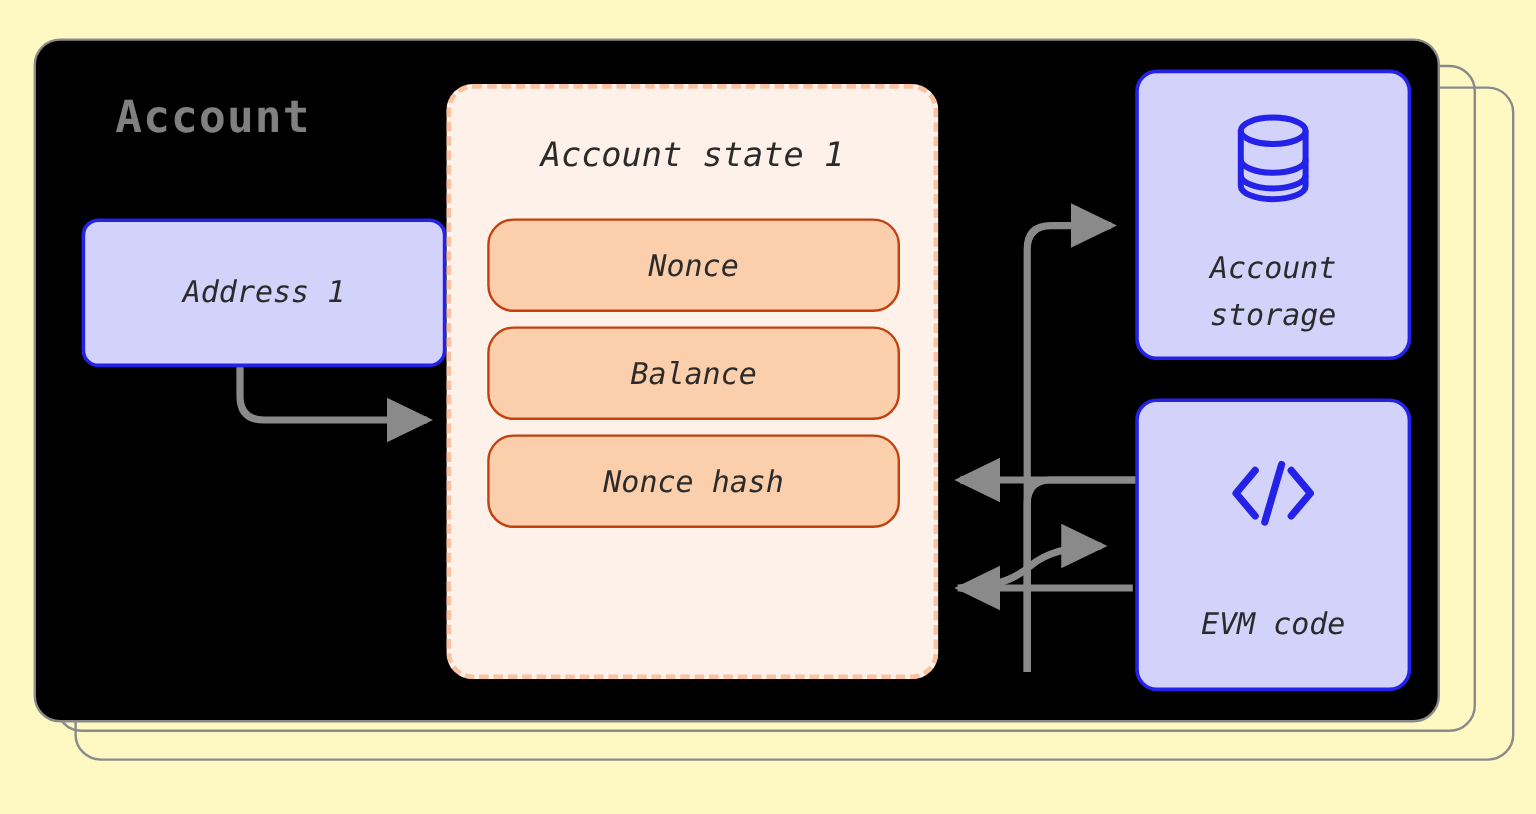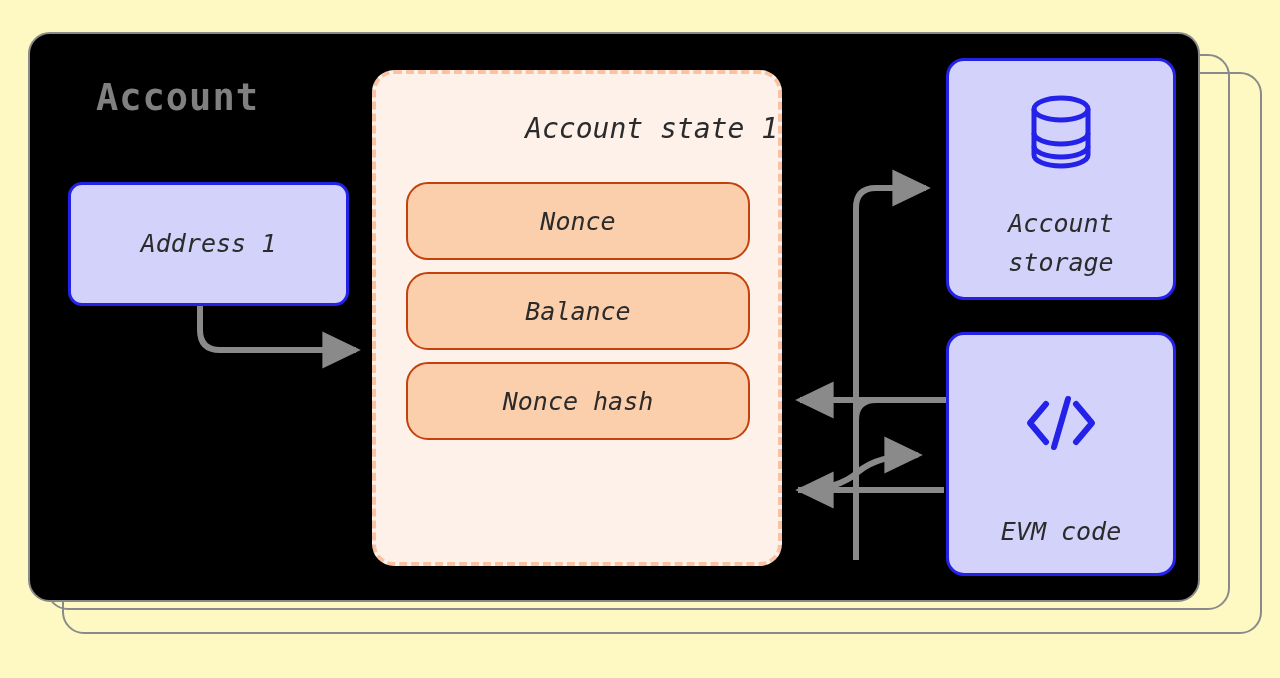--- a/index.html
+++ b/index.html
@@ -55,42 +55,42 @@
     align-items: center;
     justify-content: center;
     color: #2b2b2b;
     font-style: italic;
     font-size: 25px;
   }
 
   .address-box {
     left: 68px;
     top: 182px;
-    width: 281px;
+    width: 304px;
     height: 124px;
   }
 
   .storage-box {
     left: 946px;
     top: 58px;
     width: 230px;
     height: 242px;
     border-radius: 18px;
     justify-content: flex-start;
     padding-top: 34px;
   }
 
   .evmcode-box {
     left: 946px;
     top: 332px;
     width: 230px;
     height: 244px;
     border-radius: 18px;
     justify-content: flex-start;
-    padding-top: 60px;
+    padding-top: 48px;
     font-style: italic;
   }
 
   .box-label {
     text-align: center;
     line-height: 1.55;
     white-space: pre-line;
   }
   .storage-box .box-label { margin-top: 36px; }
   .evmcode-box .box-label { margin-top: 62px; }
@@ -111,21 +111,21 @@
     background: #fdf1ea;
     border: 4px dashed #f9c2a2;
     border-radius: 22px;
     box-sizing: border-box;
   }
   .state-title {
     position: absolute;
     left: 0;
     right: 0;
     top: 38px;
-    text-align: right;
+    text-align: center;
     font-size: 28px;
     font-style: italic;
     color: #2b2b2b;
   }
 
   
   .field-list {
     position: absolute;
     left: 30px;
     top: 108px;

